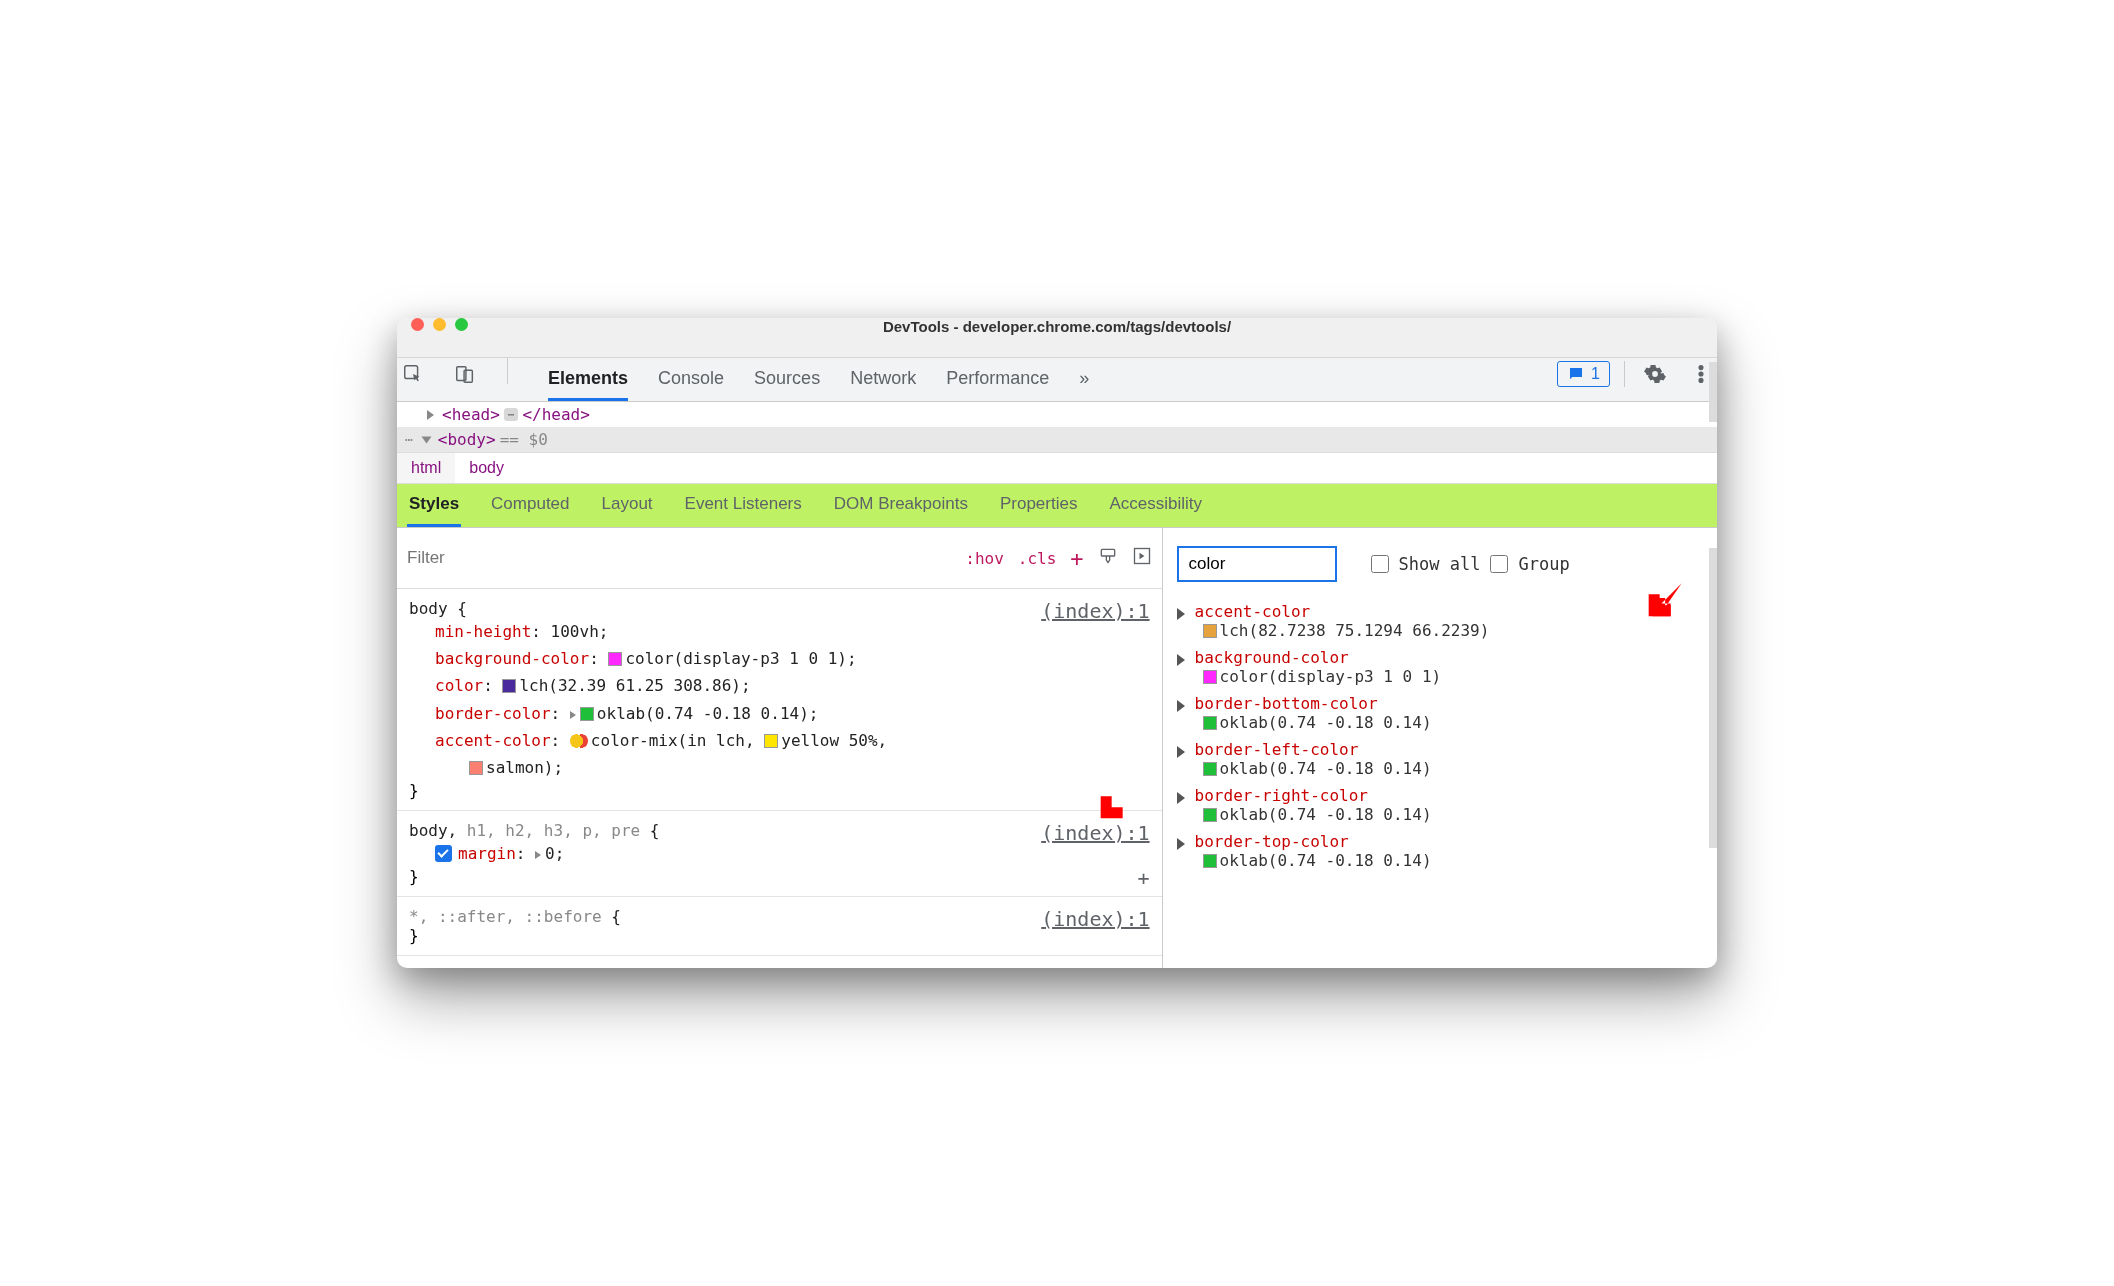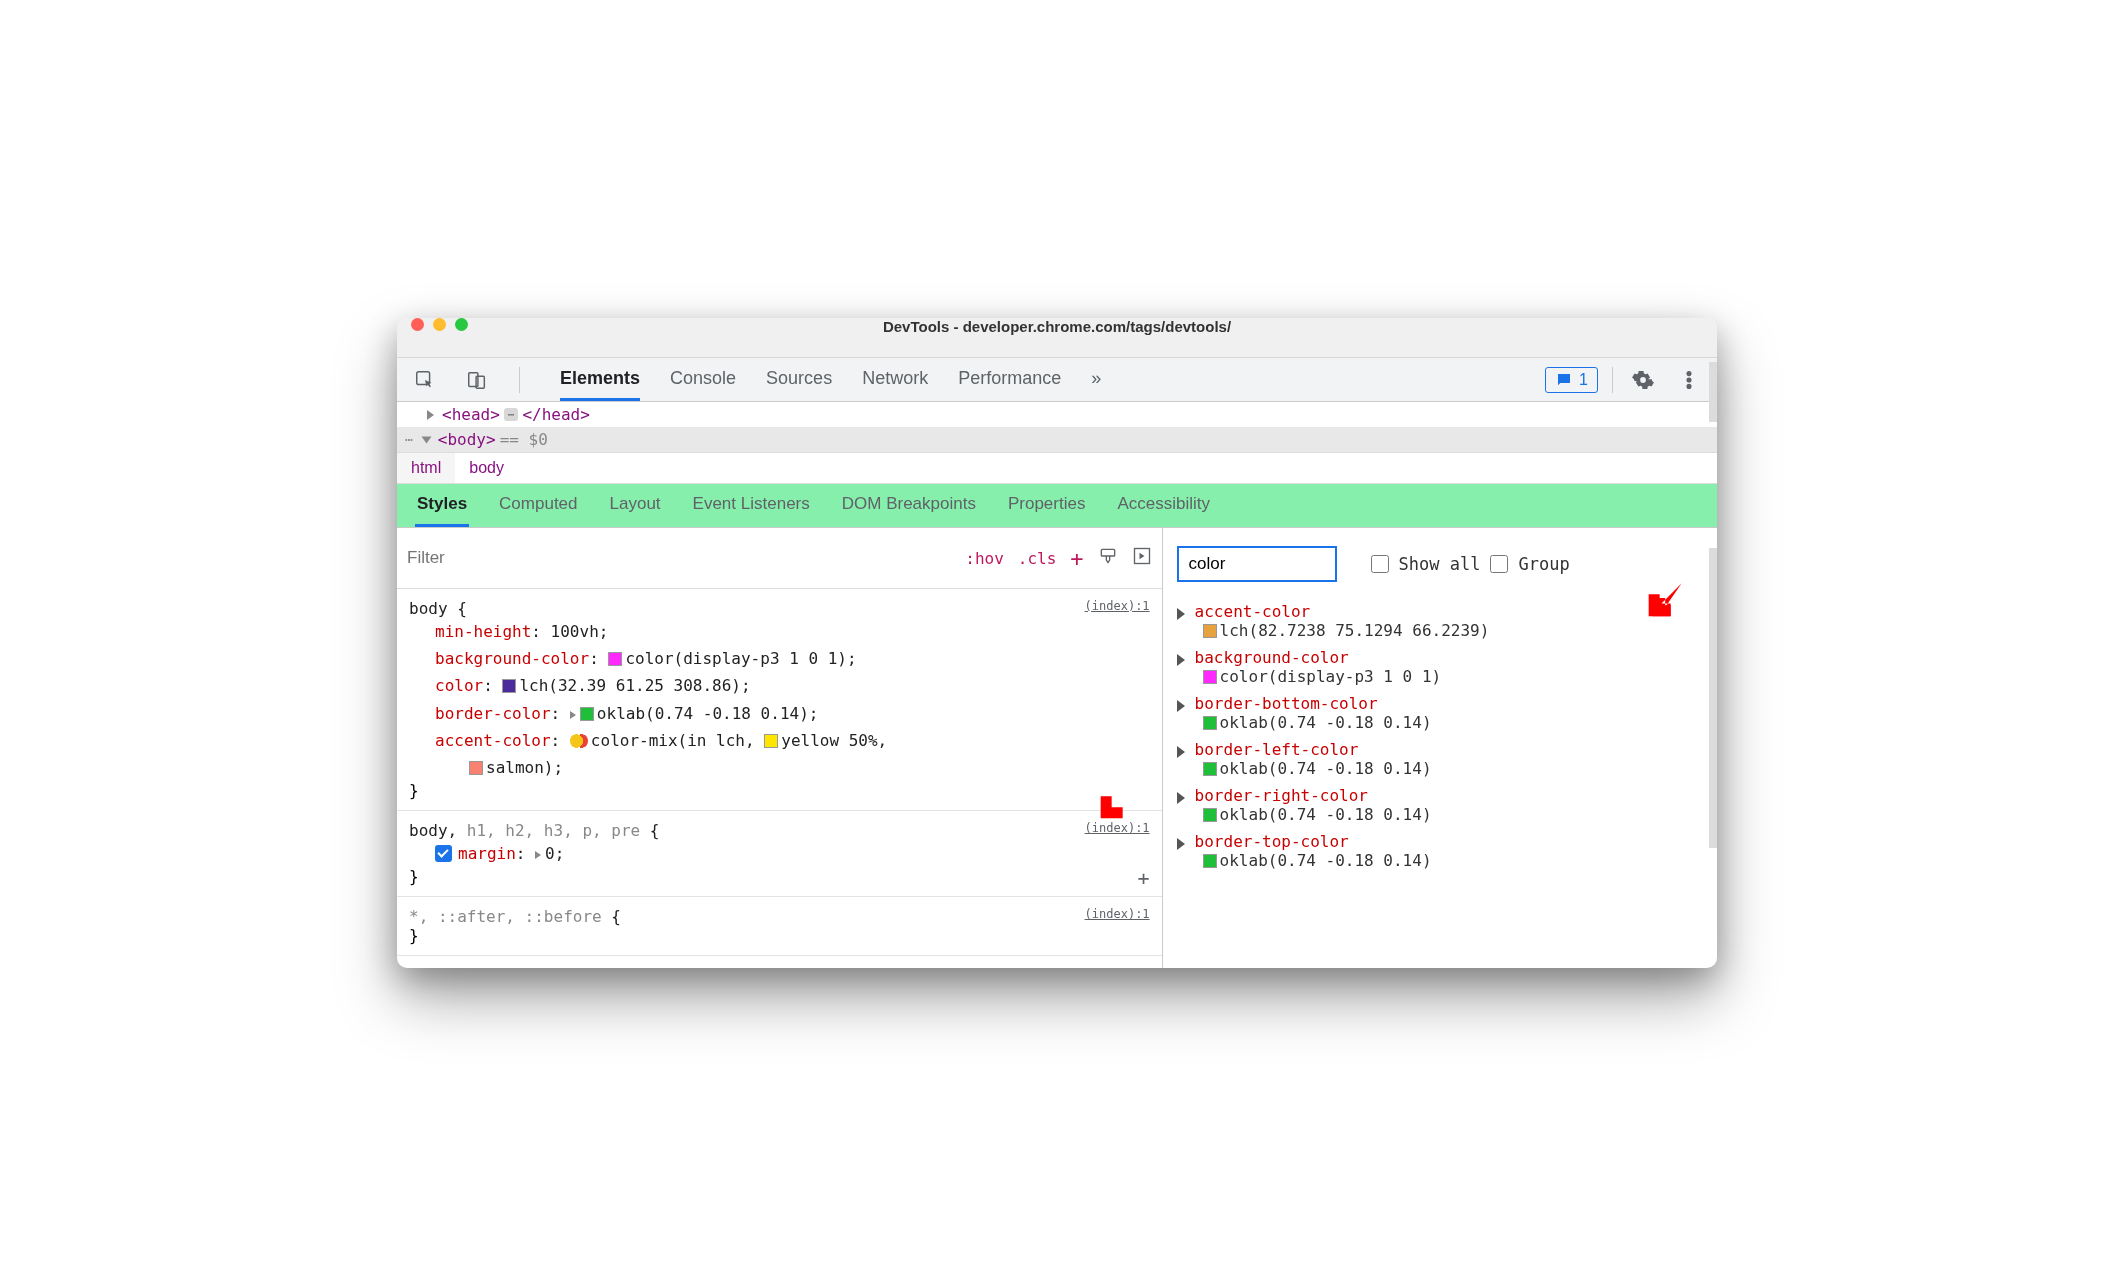--- a/index.html
+++ b/index.html
@@ -17,21 +17,21 @@
 .titlebar {
   height:40px; background:#f0f0f0; border-bottom:1px solid #d6d6d6;
   display:flex; align-items:flex-start; position:relative;
 }
 .traffic { display:flex; gap:9px; margin-left:14px; }
 .dot { width:13px; height:13px; border-radius:50%; }
 .dot.red{background:#ff5f57}.dot.yellow{background:#febc2e}.dot.green{background:#28c840}
 .title { position:absolute; left:0; right:0; text-align:center; font-size:15px; font-weight:600; color:#333;}
 .toolbar {
   height:44px; background:#f1f3f4; border-bottom:1px solid #cacaca;
-  display:flex; align-items:center; padding:0 12px; gap:20px;
+  display:flex; align-items:flex-start; padding:0 0; gap:20px;
 }
 .iconbtn { display:flex; align-items:center; justify-content:center; width:32px; height:32px; color:#555; cursor:pointer;}
 .iconbtn svg{width:22px;height:22px;stroke:#5f6368;fill:none;stroke-width:1.6}
 .maintabs { display:flex; align-items:stretch; height:100%; margin-left:14px; gap:30px;}
 .mtab { display:flex; align-items:center; font-size:18px; color:#5f6368; cursor:pointer; border-bottom:3px solid transparent;}
 .mtab.active { color:#202124; font-weight:600; border-bottom-color:#1a73e8;}
 .toolbar-right { margin-left:auto; display:flex; align-items:center; gap:14px;}
 .issues-badge { display:flex; align-items:center; gap:6px; border:1px solid #1a73e8; border-radius:3px; padding:3px 9px; color:#1a73e8; cursor:pointer; font-size:16px;}
 .gear svg, .vdots svg{width:22px;height:22px;fill:#5f6368}
 
@@ -43,36 +43,36 @@
 .tag{color:#881280}
 .ellip{background:#d8d8d8;border-radius:3px;padding:0 4px;color:#555;font-size:11px;}
 .eq0{color:#888}
 .dots3{color:#888;font-size:13px;margin-right:6px}
 
 .crumbs{ border-top:1px solid #ddd; border-bottom:1px solid #ddd; display:flex; font-size:16px; color:#881280;}
 .crumb{ padding:6px 14px; cursor:pointer;}
 .crumb.active{ background:#fff; font-weight:500;}
 .crumb:not(.active){ background:#f5f5f5;text-align:center;}
 
-.subtabs{ background:#86efac; border-bottom:1px solid #cacaca; display:flex; gap:28px; padding:0 18px; font-size:17px;}
+.subtabs{ background:#bef264; border-bottom:1px solid #cacaca; display:flex; gap:28px; padding:0 10px; font-size:17px;}
 .stab{ padding:10px 2px; color:#5f6368; cursor:pointer; border-bottom:3px solid transparent;}
 .stab.active{ color:#202124; font-weight:600; border-bottom-color:#1a73e8;}
 
 .panes{ display:flex; height:440px;}
 .styles-pane{ width:58%; border-right:1px solid #cacaca; display:flex; flex-direction:column;}
 .computed-pane{ flex:1; padding:18px 14px 8px 14px; font-family:Menlo,Consolas,monospace; font-size:16px; overflow:hidden; position:relative;}
 
 .filter-row{ display:flex; align-items:center; border-bottom:1px solid #ddd;}
 .filter-in{ flex:1; border:none; outline:none; padding:20px 10px; font-size:17px; color:#888;}
 .filter-act{ display:flex; align-items:center; gap:14px; padding:0 10px 0 0; color:#be185d; font-family:Menlo,Consolas,monospace; font-size:16px;}
 .filter-act span{cursor:pointer}
 .plusbox svg,.brush svg,.flip svg{width:20px;height:20px;fill:none;stroke:#5f6368;stroke-width:1.6}
 
 .rule{ font-family:Menlo,Consolas,monospace; font-size:16px; padding:10px 12px 10px 12px; position:relative; border-bottom:1px solid #e3e3e3;}
-.rule .srclink{ position:absolute; right:12px; top:10px; color:#5f6368; text-decoration:underline; font-size:12px;margin-left:24px;}
+.rule .srclink{ position:absolute; right:12px; top:10px; color:#5f6368; text-decoration:underline; font-size:20px;margin-left:24px;}
 .sel-text{color:#222}
 .sel-dim{color:#888}
 .prop{color:#c80000}
 .val{color:#222}
 .swatch{display:inline-block;width:14px;height:14px;border:1px solid #999;vertical-align:-2px;margin-right:3px;}
 .prop-line{padding-left:26px; line-height:1.7;}
 .mini-tri{ width:0;height:0;border-left:6px solid #888;border-top:4px solid transparent;border-bottom:4px solid transparent;display:inline-block;margin-right:4px;}
 .chk{display:inline-block;width:17px;height:17px;background:#1a73e8;border-radius:3px;vertical-align:-3px;margin-right:6px;position:relative;}
 .chk::after{content:"";position:absolute;left:3px;top:4px;width:8px;height:4px;border:2px solid #fff;border-top:none;border-right:none;transform:rotate(-45deg);}
 .plus-corner{position:absolute;right:12px;bottom:6px;font-size:20px;color:#5f6368;cursor:pointer;}

